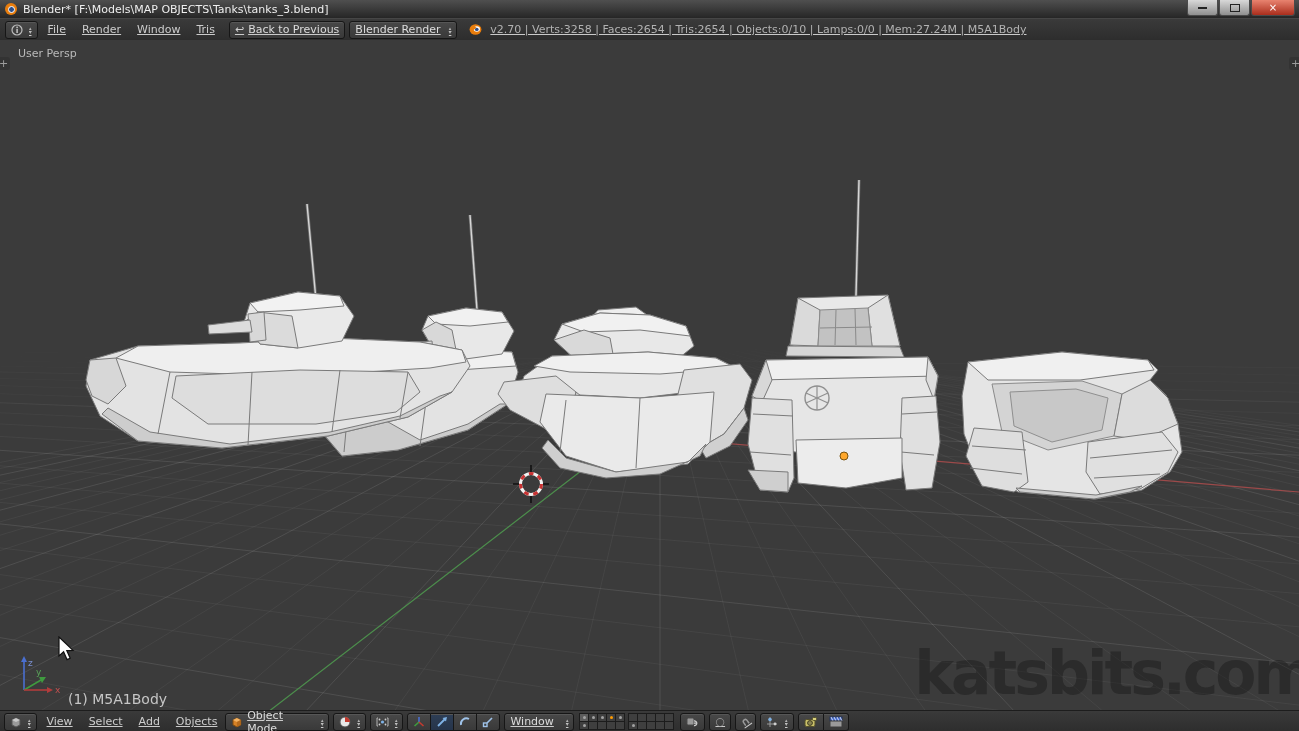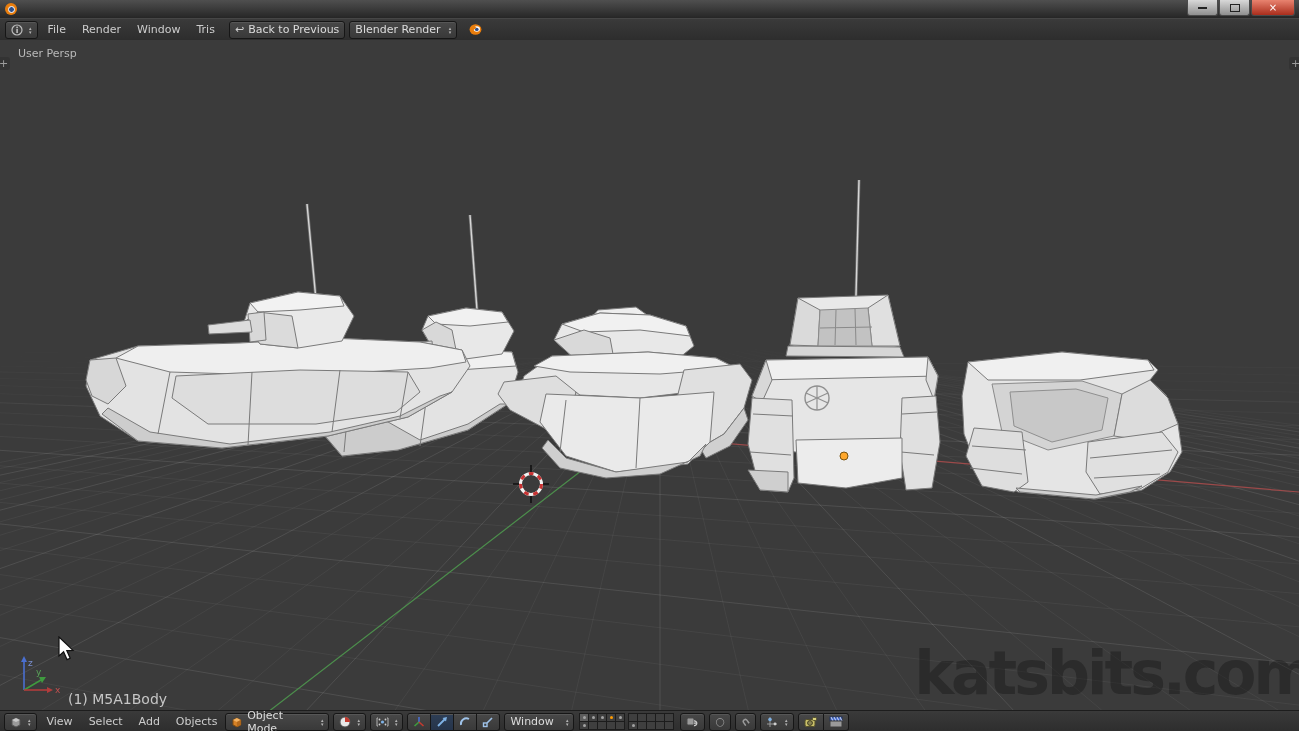--- a/index.html
+++ b/index.html
@@ -15,21 +15,21 @@
   .win-btns{margin-left:auto;display:flex;align-items:flex-start;height:100%;}
   .win-btn{width:29px;height:15px;border:1px solid #4a4a4a;border-top:none;
     background:linear-gradient(#d8d8d8,#8f8f8f);border-radius:0 0 3px 3px;margin-left:1px;
     display:flex;align-items:center;justify-content:center;font-size:9px;color:#222;line-height:1;}
   .win-btn.close{background:linear-gradient(#e8836f,#aa2d1c);color:#fff;width:42px;margin-right:4px;font-size:10px;}
   .minbar{display:block;width:9px;height:2px;background:#222;}
   .maxbox{display:block;width:8px;height:6px;border:1px solid #222;}
   
   .hdr{position:absolute;left:0;width:100%;background:linear-gradient(#3a3a3a,#2d2d2d);
     border-bottom:1px solid #191919;border-top:1px solid #464646;
-    display:flex;align-items:center;color:#cacaca;font-size:11px;}
+    display:flex;align-items:center;color:#cacaca;font-size:11px;text-decoration:underline;}
   .hdr-top{top:18px;height:21px;}
   .hdr-bot{top:710px;height:21px;border-top:1px solid #1d1d1d;}
   .menu{padding:0 8px;color:#cdcdcd;cursor:default;}
   .btn{height:16px;border:1px solid #161616;border-radius:3px;
     background:linear-gradient(#484848,#393939);color:#dcdcdc;
     display:inline-flex;align-items:center;gap:4px;padding:0 5px;margin:0 2px;box-shadow:inset 0 1px 0 #565656;}
   .btn.pressed{background:linear-gradient(#2e3e55,#26344a);}
   .chev{display:inline-flex;flex-direction:column;font-size:5px;line-height:4px;color:#b5b5b5;margin-left:2px;}
   .stats{color:#b2b2b2;margin-left:8px;white-space:nowrap;}
   .blogo{width:13px;height:13px;margin-left:10px;flex:0 0 auto;}
@@ -55,20 +55,21 @@
   .watermark{position:absolute;right:-14px;bottom:2px;font-size:60px;font-weight:bold;
     letter-spacing:-3px;color:rgba(10,10,10,0.32);white-space:nowrap;}
   .mouse{position:absolute;left:57px;top:596px;}
   svg{display:block;}
 </style>
 </head>
 <body>
 
 <div class="titlebar">
   <span class="app-ico"></span>
+  <span>Blender* [F:\Models\MAP OBJECTS\Tanks\tanks_3.blend]</span>
   <div class="win-btns">
     <span class="win-btn">
         <i class="minbar"></i>
       </span>
     <span class="win-btn">
         <i class="maxbox"></i>
       </span>
     <span class="win-btn close">×</span>
   </div>
 </div>
@@ -99,20 +100,21 @@
         <i>▴</i>
         <i>▾</i>
       </span>
   </span>
   <svg class="blogo" viewBox="0 0 14 14">
     <ellipse cx="7" cy="7" rx="6.4" ry="5.6" fill="#e87d0d"></ellipse>
     <ellipse cx="8.4" cy="6.4" rx="3.4" ry="2.9" fill="#fff"></ellipse>
     <ellipse cx="8.4" cy="6.9" rx="2" ry="1.7" fill="#2d4f8a"></ellipse>
     <path d="M1 8 L6 3.4 L8 5 L3 9 Z" fill="#e87d0d"></path>
   </svg>
+  <span class="stats">v2.70 | Verts:3258 | Faces:2654 | Tris:2654 | Objects:0/10 | Lamps:0/0 | Mem:27.24M | M5A1Body</span>
 </div>
 
 <div class="viewport">
   <svg id="vpsvg" width="1299" height="670" viewBox="0 40 1299 670">
     <defs>
       <linearGradient id="fadeg" x1="0" y1="345" x2="0" y2="445" gradientUnits="userSpaceOnUse">
         <stop offset="0" stop-color="#000"></stop>
           <stop offset="1" stop-color="#fff"></stop>
       </linearGradient>
       <mask id="gridmask">

